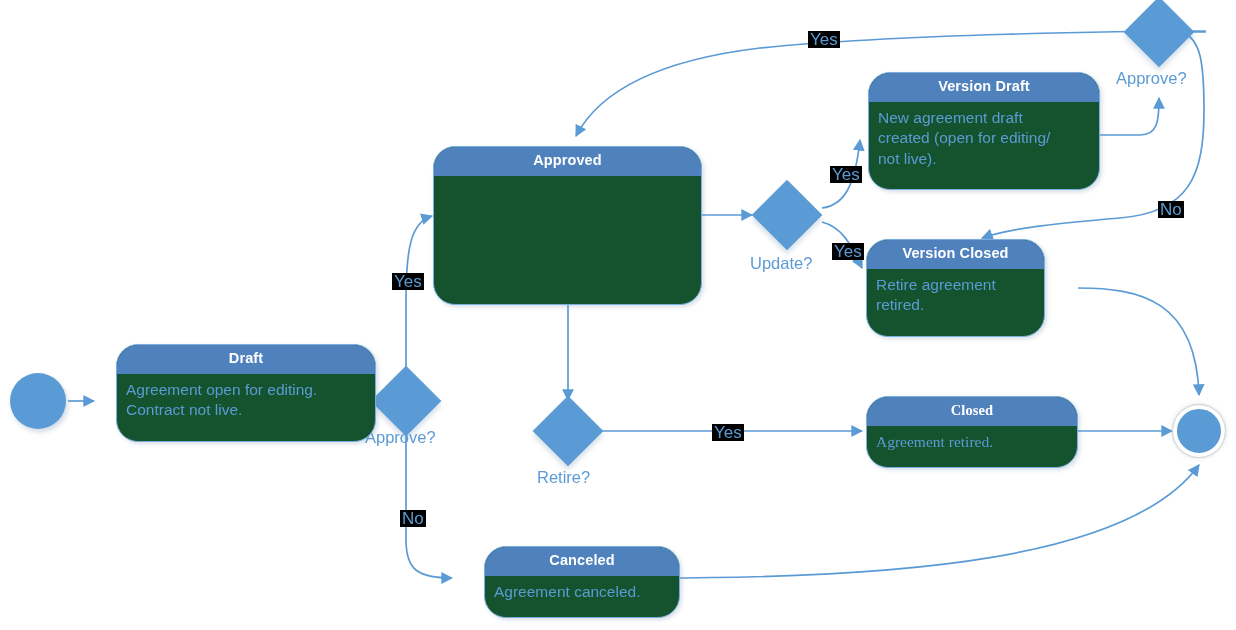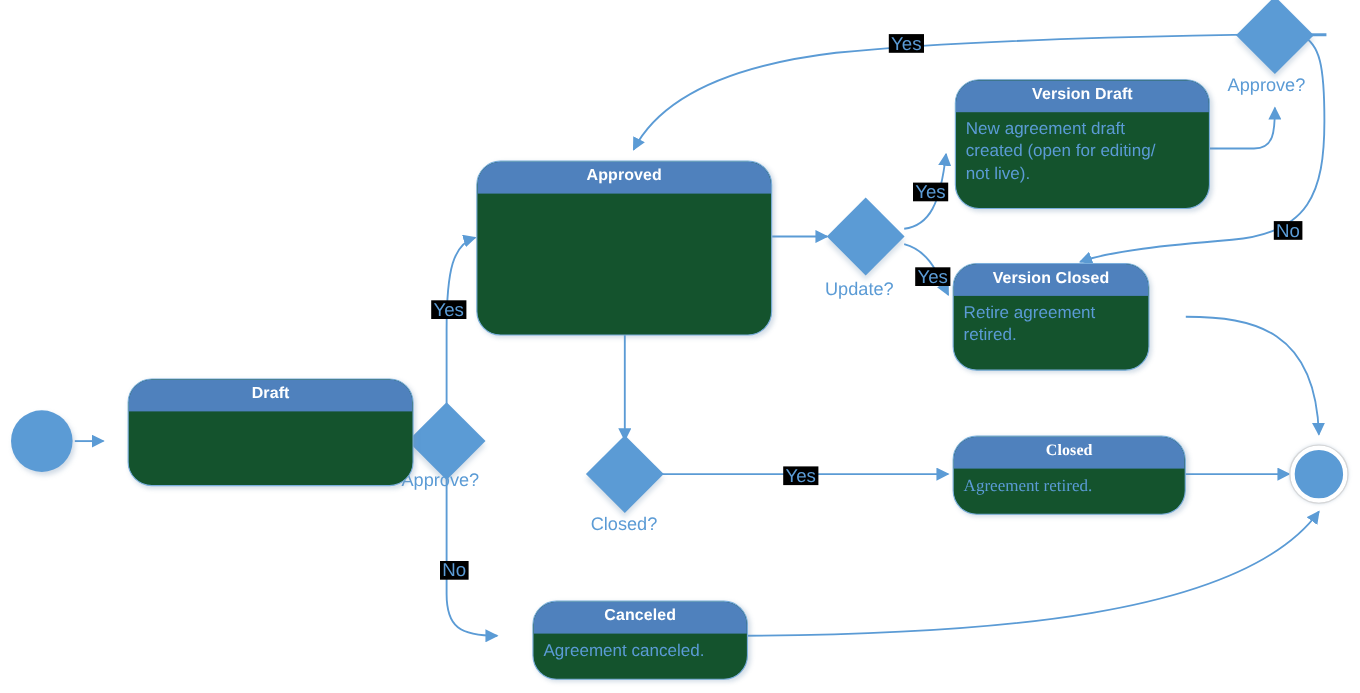--- a/index.html
+++ b/index.html
@@ -148,27 +148,29 @@
 
   <div class="end-circle" style="left:1173px; top:405px; width:44px; height:44px;"></div>
 
   <div class="diamond" style="left:381px; top:376px; width:50px; height:50px;"></div>
   <div class="diamond-label" style="left:365px; top:428px;">Approve?</div>
 
   <div class="diamond" style="left:762px; top:190px; width:50px; height:50px;"></div>
   <div class="diamond-label" style="left:750px; top:254px;">Update?</div>
 
   <div class="diamond" style="left:543px; top:406px; width:50px; height:50px;"></div>
-  <div class="diamond-label" style="left:537px; top:468px;">Closed?</div>
+  <div class="diamond-label" style="left:537px; top:468px;">Retire?</div>
 
   <div class="diamond" style="left:1134px; top:7px; width:50px; height:50px;"></div>
   <div class="diamond-label" style="left:1116px; top:69px;">Approve?</div>
 
   <div class="node" style="left:98px; top:344px; width:260px; height:98px;margin-left:18px;">
     <div class="node-header">Draft</div>
+    <div class="node-body">Agreement open for editing.
+Contract not live.</div>
   </div>
 
   <div class="node" style="left:433px; top:146px; width:269px; height:159px;">
     <div class="node-header">Approved</div>
   </div>
 
   <div class="node" style="left:868px; top:72px; width:232px; height:118px;">
     <div class="node-header">Version Draft</div>
     <div class="node-body">New agreement draft
 created (open for editing/

